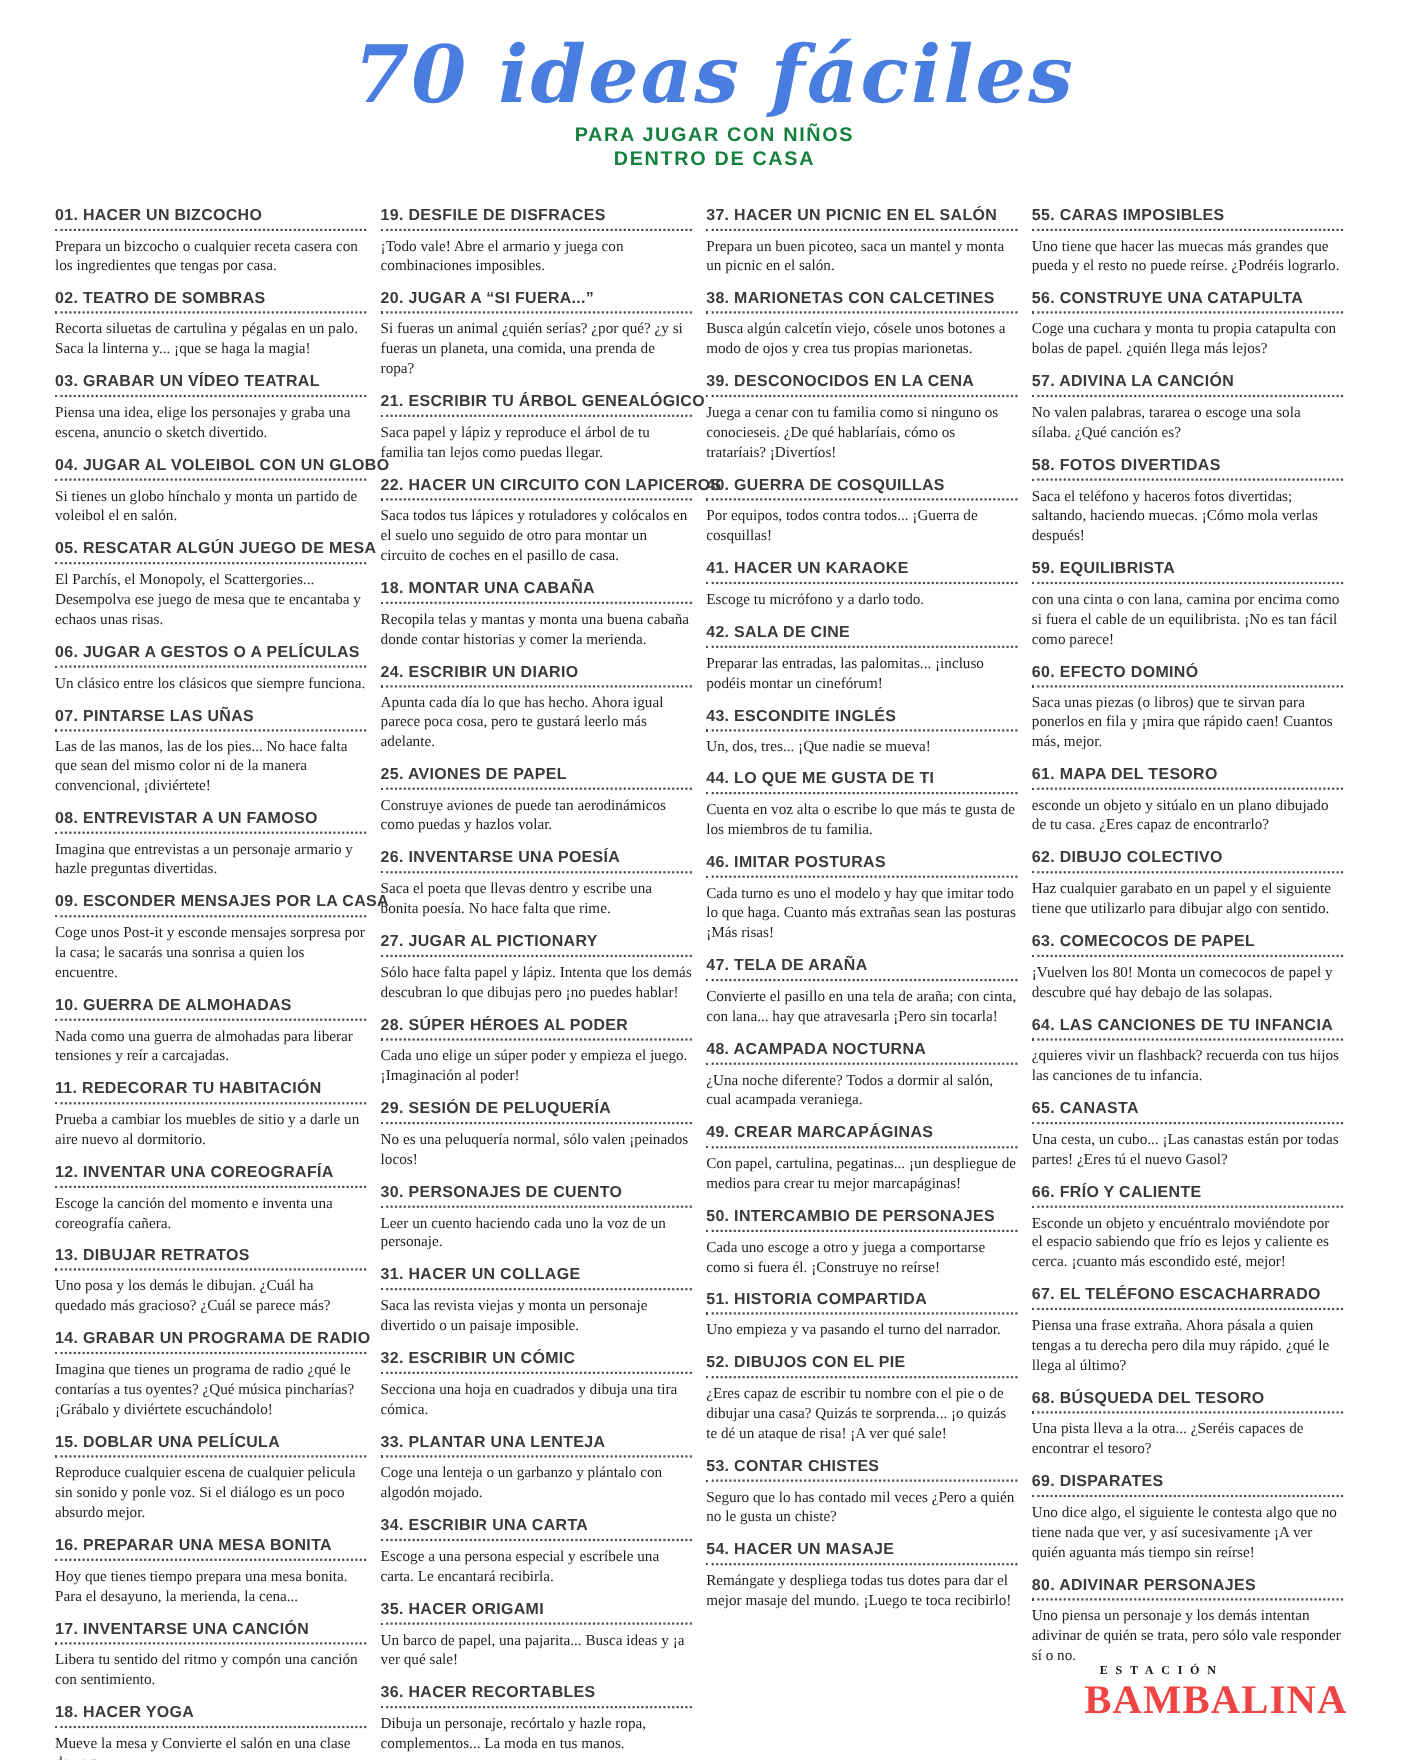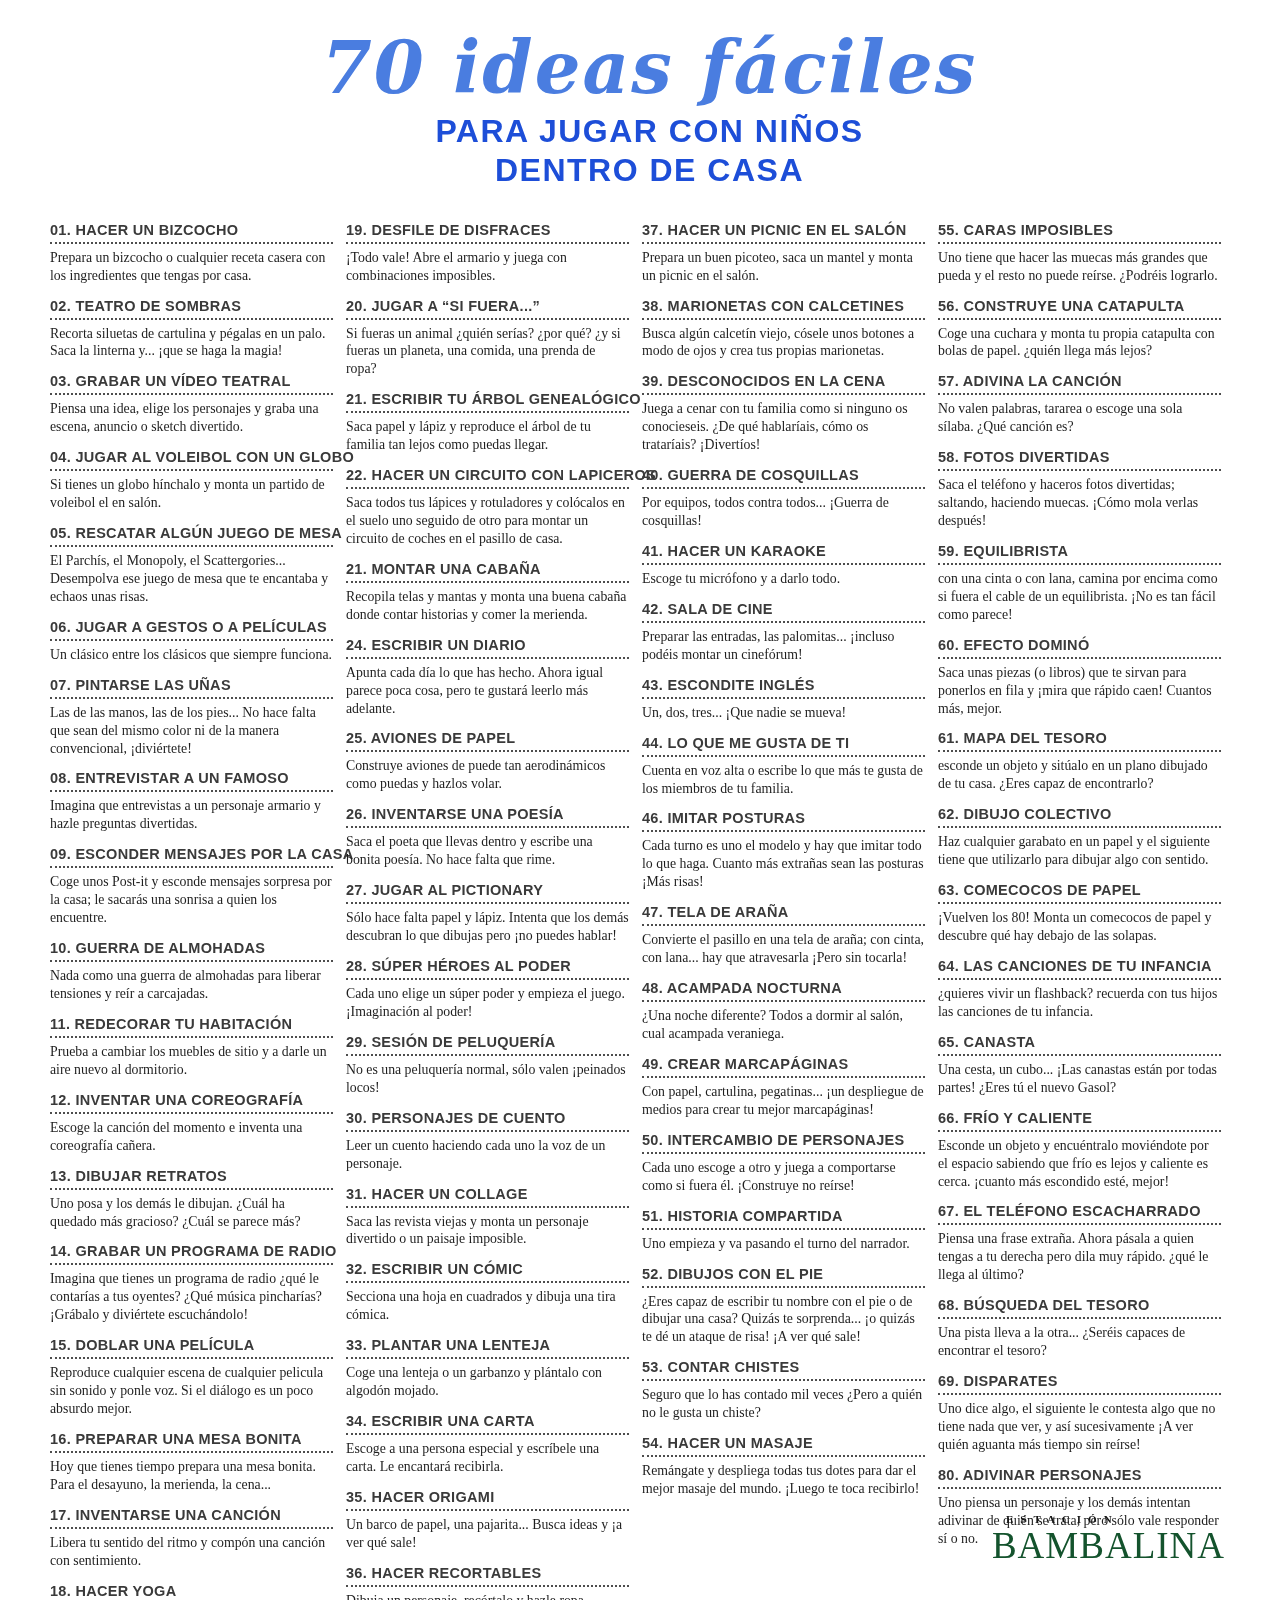--- a/index.html
+++ b/index.html
@@ -16,23 +16,23 @@
   .title-script {
     font-family: "DejaVu Serif", serif;
     font-style: italic;
     font-weight: bold;
     font-size: 72px;
     line-height: 1.05;
     letter-spacing: 2px;
     margin: 0;
   }
   .subtitle {
-    font-size: 32px;
-    font-weight: bold;
-    color: #1d4ed8;
+    font-size: 18px;
+    font-weight: bold;
+    color: #15803d;
     letter-spacing: 1.5px;
     line-height: 1.22;
     margin-top: 6px;
   }
   .columns {
     display: flex;
     gap: 13px;
     padding: 0 50px;
     margin-top: 32px;
   }
@@ -65,23 +65,23 @@
     font-family: "Liberation Serif", serif;
     font-size: 11px;
     font-weight: bold;
     letter-spacing: 7px;
     color: #141414;
     margin-left: 14px;
   }
   .brand-bottom {
     font-family: "Liberation Serif", serif;
     font-size: 37px;
-    font-weight: normal;
+    font-weight: bold;
     letter-spacing: 1px;
-    color: #14532d;
+    color: #ef4444;
     line-height: 1;
     margin-top: 2px;
   }
 </style>
 </head>
 <body>
 
 <div class="header">
   <h1 class="title-script" style="color: rgb(74, 125, 224);">70 ideas fáciles</h1>
   <div class="subtitle">
@@ -176,21 +176,21 @@
       </div>
       <div class="item">
         <h3 class="item-title">21. ESCRIBIR TU ÁRBOL GENEALÓGICO</h3>
         <p class="item-desc">Saca papel y lápiz y reproduce el árbol de tu familia tan lejos como puedas llegar.</p>
       </div>
       <div class="item">
         <h3 class="item-title">22. HACER UN CIRCUITO CON LAPICEROS</h3>
         <p class="item-desc">Saca todos tus lápices y rotuladores y colócalos en el suelo uno seguido de otro para montar un circuito de coches en el pasillo de casa.</p>
       </div>
       <div class="item">
-        <h3 class="item-title">21. MONTAR UNA CABAÑA</h3>
+        <h3 class="item-title">18. MONTAR UNA CABAÑA</h3>
         <p class="item-desc">Recopila telas y mantas y monta una buena cabaña donde contar historias y comer la merienda.</p>
       </div>
       <div class="item">
         <h3 class="item-title">24. ESCRIBIR UN DIARIO</h3>
         <p class="item-desc">Apunta cada día lo que has hecho. Ahora igual parece poca cosa, pero te gustará leerlo más adelante.</p>
       </div>
       <div class="item">
         <h3 class="item-title">25. AVIONES DE PAPEL</h3>
         <p class="item-desc">Construye aviones de puede tan aerodinámicos como puedas y hazlos volar.</p>
       </div>

